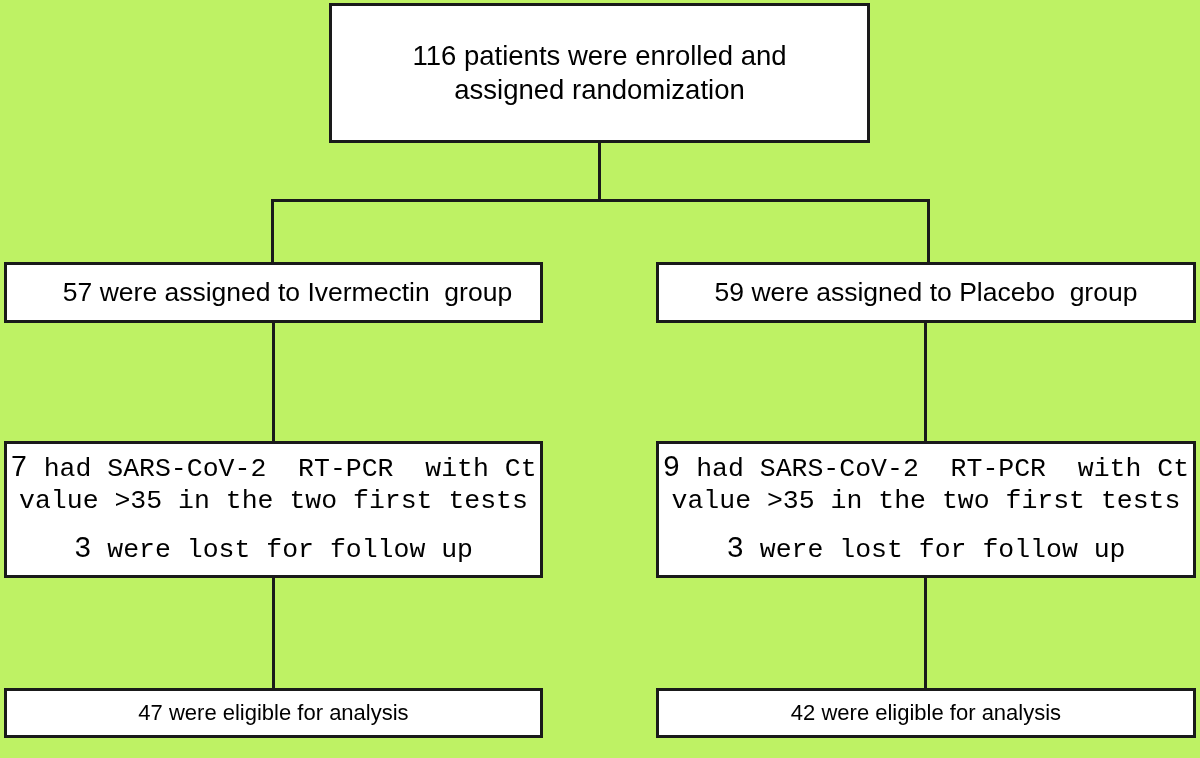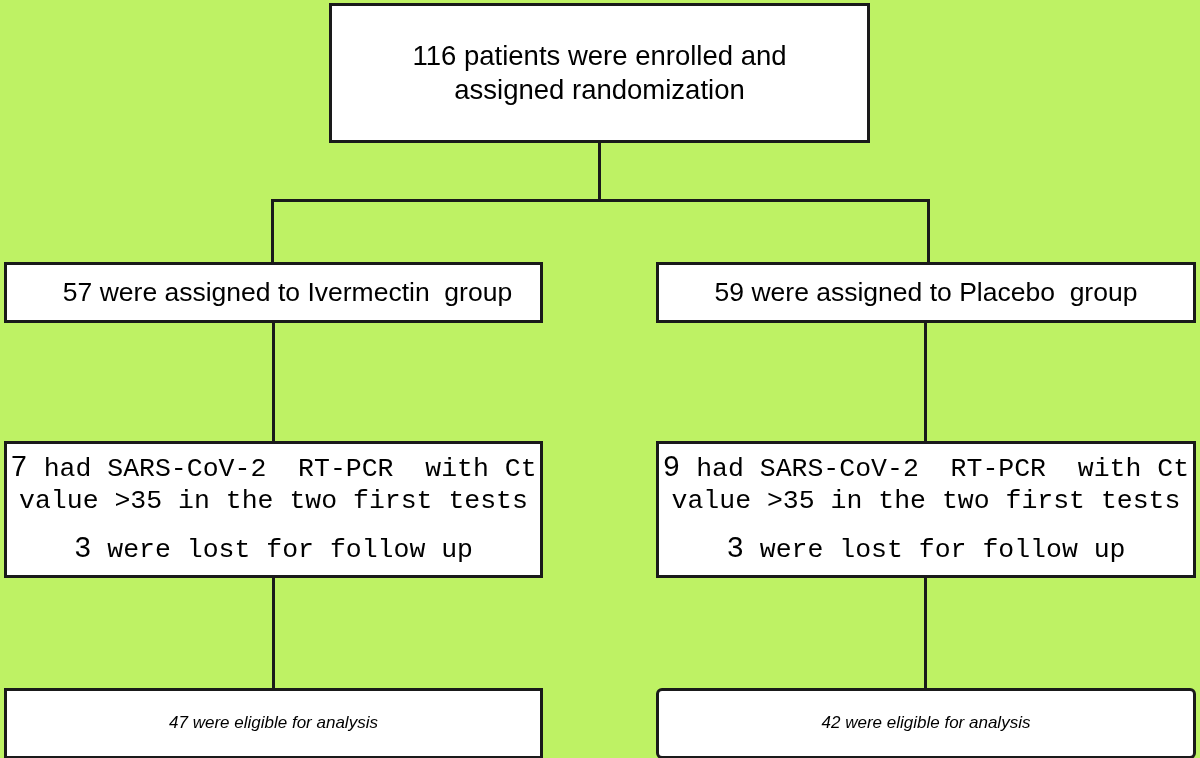--- a/index.html
+++ b/index.html
@@ -65,26 +65,25 @@
   #node-excl-placebo    { left: 656px; width: 540px; }
   .node-exclusion .line { padding: 0; font-family: Liberation Mono, monospace; }
   .node-exclusion .gap { height: 16px; }
   .node-exclusion .lead-num {
     font-size: 29px;
   }
 
   
   .node-analysis {
     top: 688px;
-    height: 71px;
-    font-size: 17px;
-    font-style: italic;
+    height: 50px;
+    font-size: 22px;
   }
   #node-analysis-ivermectin { left: 4px;   width: 539px; }
-  #node-analysis-placebo    { left: 656px; width: 540px; border-radius: 6px; }
+  #node-analysis-placebo    { left: 656px; width: 540px; }
 
   
   .conn {
     position: absolute;
     background: #1a1a1a;
     z-index: 1;
   }
   .conn-v { width: 3px; }
   .conn-h { height: 3px; }
 

